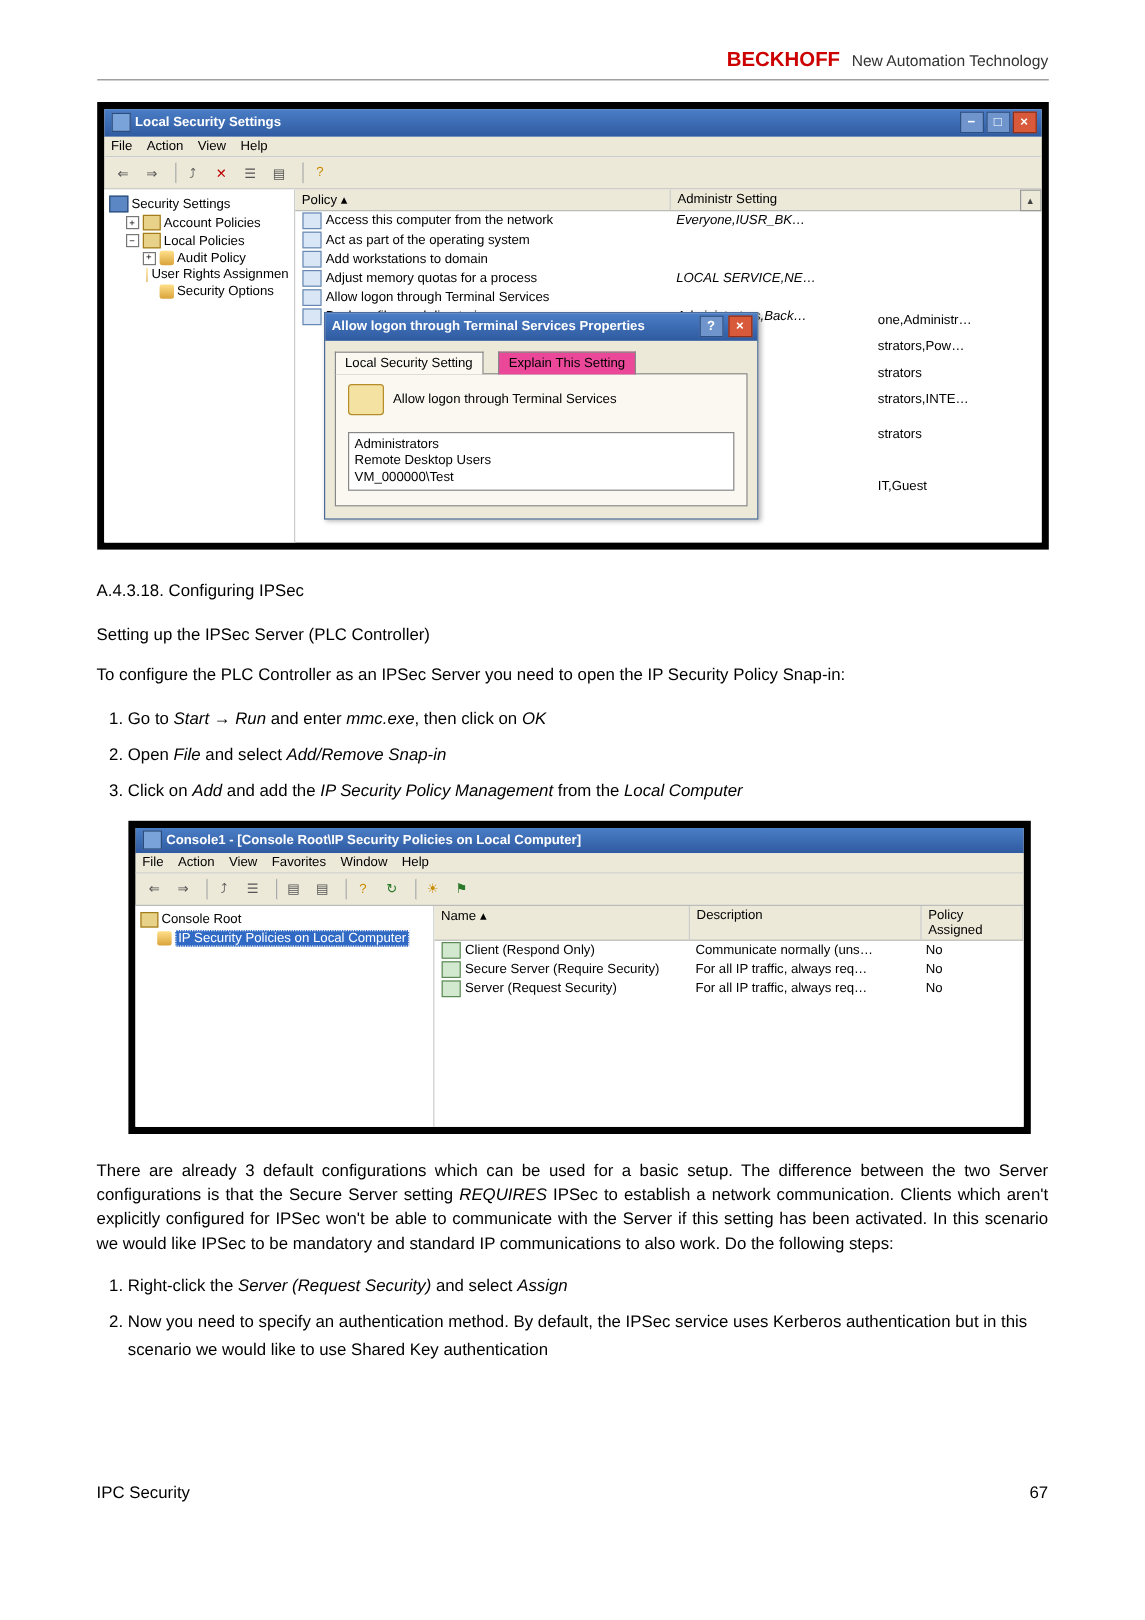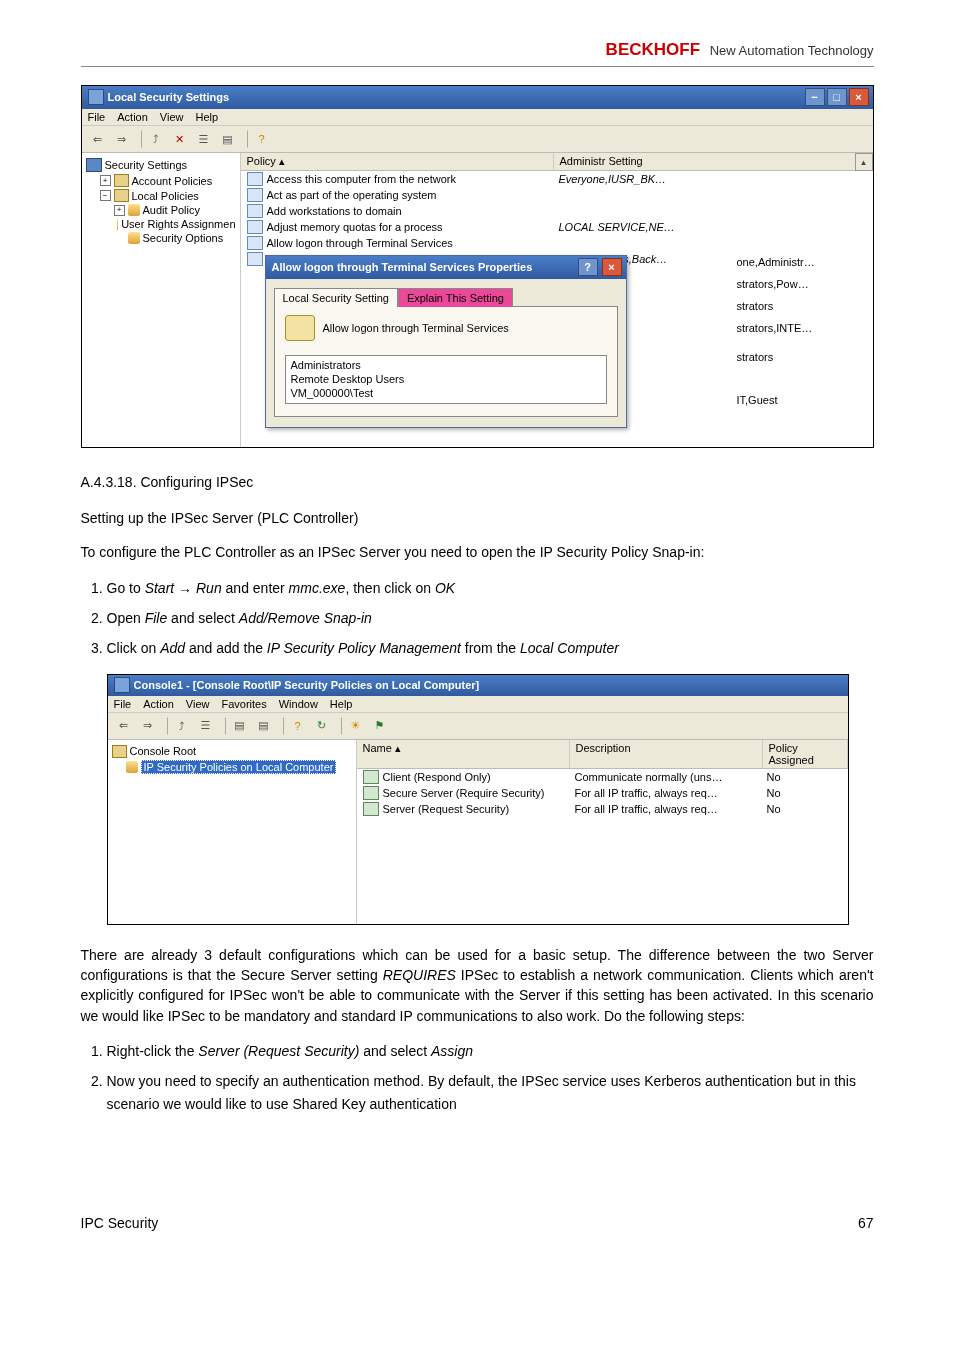--- a/index.html
+++ b/index.html
@@ -27,21 +27,21 @@
     font-size: 17px;
     margin-right: 6px;
   }
   .brand-bar .tagline {
     color: #333;
     font-size: 13px;
   }
 
   
   .win {
-    border: 1px solid #000000;
+    border: 6px solid #000000;
     font-size: 11px;
     color: #000;
     margin-bottom: 26px;
     background: #fff;
   }
   .win-title {
     background: linear-gradient(#4a7ec7, #2f5aa0);
     color: #fff;
     display: flex;
     align-items: center;
@@ -175,21 +175,21 @@
   }
   .dlg .win-title { gap: 4px; }
   .dlg-help {
     width: 18px; height: 16px; background: #6f95cc; border:1px solid #2e4f82;
     color:#fff; display:flex;align-items:center;justify-content:center;font-weight:bold;
   }
   .dlg-body {
     padding: 6px 8px 10px 8px;
   }
   .tabs {
-    display: flex; gap:0;
+    display: flex; gap:12px;
     margin-top: 2px;
   }
   .tab {
     padding: 3px 8px;
     border: 1px solid #888;
     border-bottom: none;
     background: #ec4899;
     position: relative; top: 1px;
   }
   .tab.active { background: #faf8f0; z-index: 2; }

